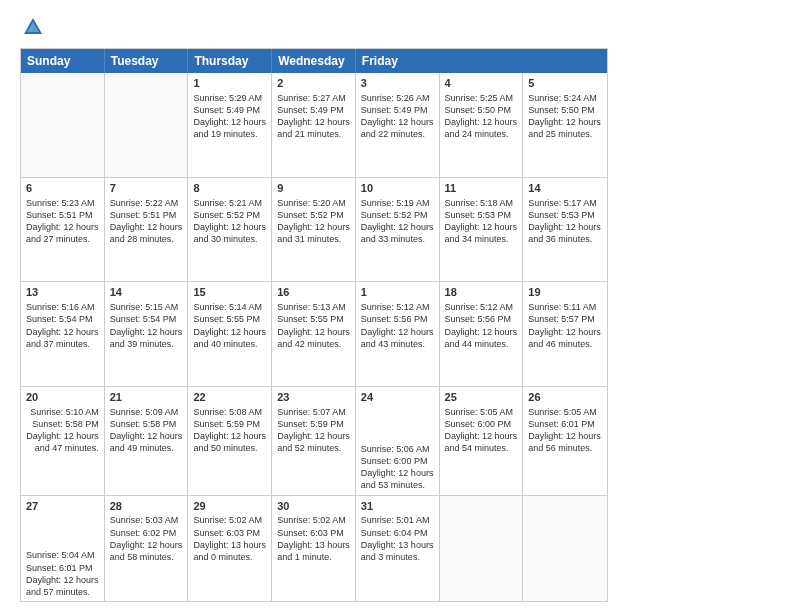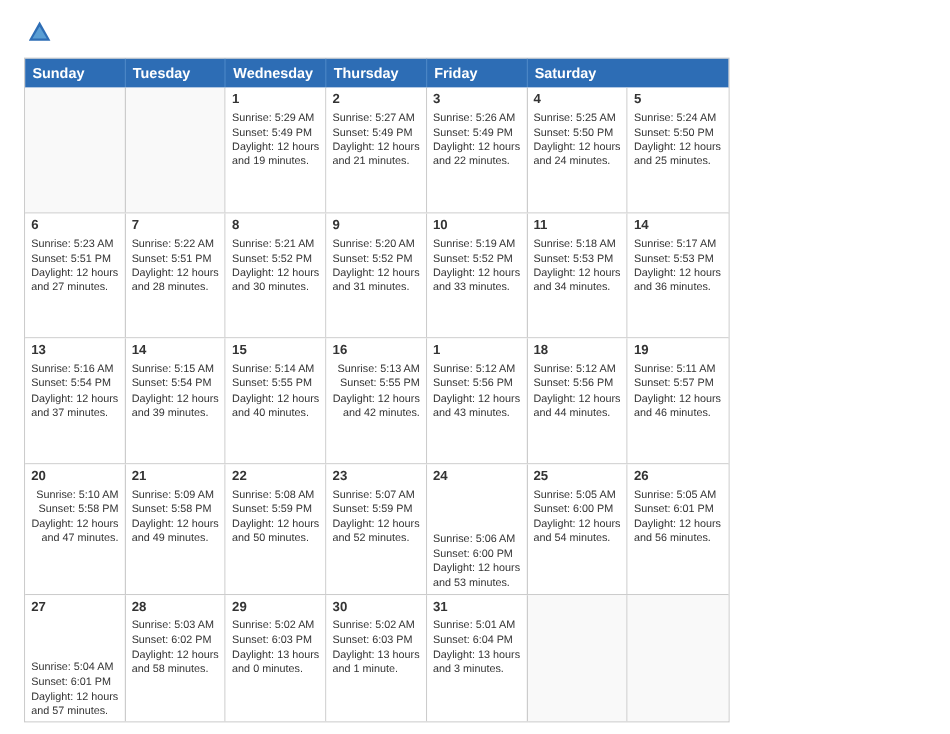--- a/index.html
+++ b/index.html
@@ -132,24 +132,23 @@
     <div class="title-area">
       <div class="month-title"></div>
       <div class="subtitle"></div>
     </div>
   </div>
 
   <div class="calendar">
     <div class="cal-header">
     <div class="cal-header-cell">Sunday</div>
         <div class="cal-header-cell">Tuesday</div>
+        <div class="cal-header-cell">Thursday</div>
         <div class="cal-header-cell">Wednesday</div>
-        <div class="cal-header-cell">Thursday</div>
         <div class="cal-header-cell">Friday</div>
-        <div class="cal-header-cell">Saturday</div>
       </div>
     <div class="cal-body">
     <div class="cal-row">
           <div class="cal-cell empty"></div>
           <div class="cal-cell empty"></div>
           <div class="cal-cell">
             <div class="day-number">1</div>
             <div class="day-info" style="white-space: pre-line;">Sunrise: 5:29 AM
 Sunset: 5:49 PM
 Daylight: 12 hours
@@ -252,21 +251,21 @@
           </div>
           <div class="cal-cell">
             <div class="day-number">15</div>
             <div class="day-info" style="white-space: pre-line;">Sunrise: 5:14 AM
 Sunset: 5:55 PM
 Daylight: 12 hours
 and 40 minutes.</div>
           </div>
           <div class="cal-cell">
             <div class="day-number">16</div>
-            <div class="day-info" style="white-space: pre-line; text-align: right;">Sunrise: 5:13 AM
+            <div class="day-info" style="white-space: pre-line;">Sunrise: 5:13 AM
 Sunset: 5:55 PM
 Daylight: 12 hours
 and 42 minutes.</div>
           </div>
           <div class="cal-cell">
             <div class="day-number">1</div>
             <div class="day-info" style="white-space: pre-line;">Sunrise: 5:12 AM
 Sunset: 5:56 PM
 Daylight: 12 hours
 and 43 minutes.</div>

